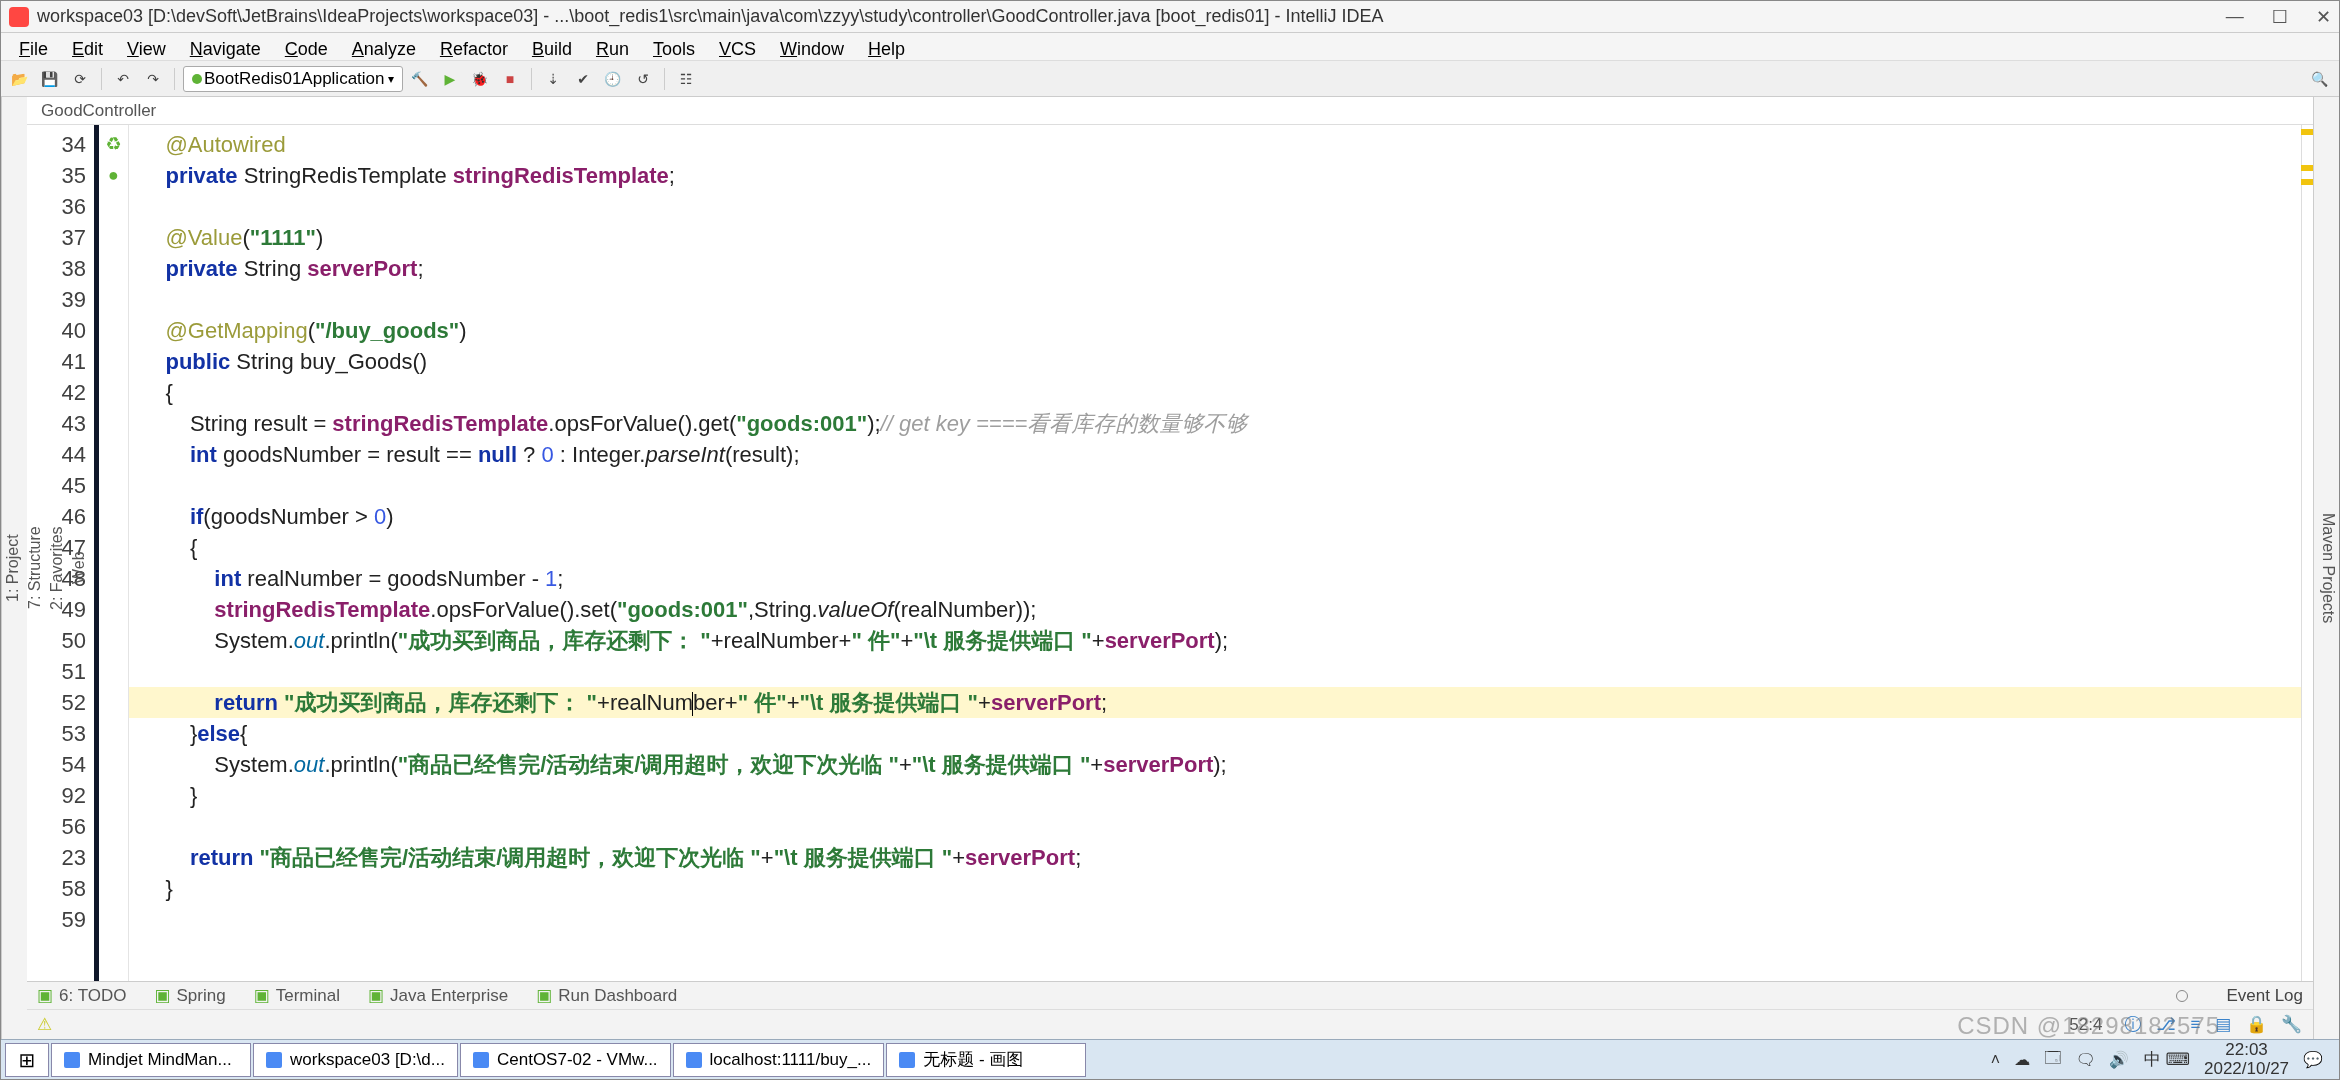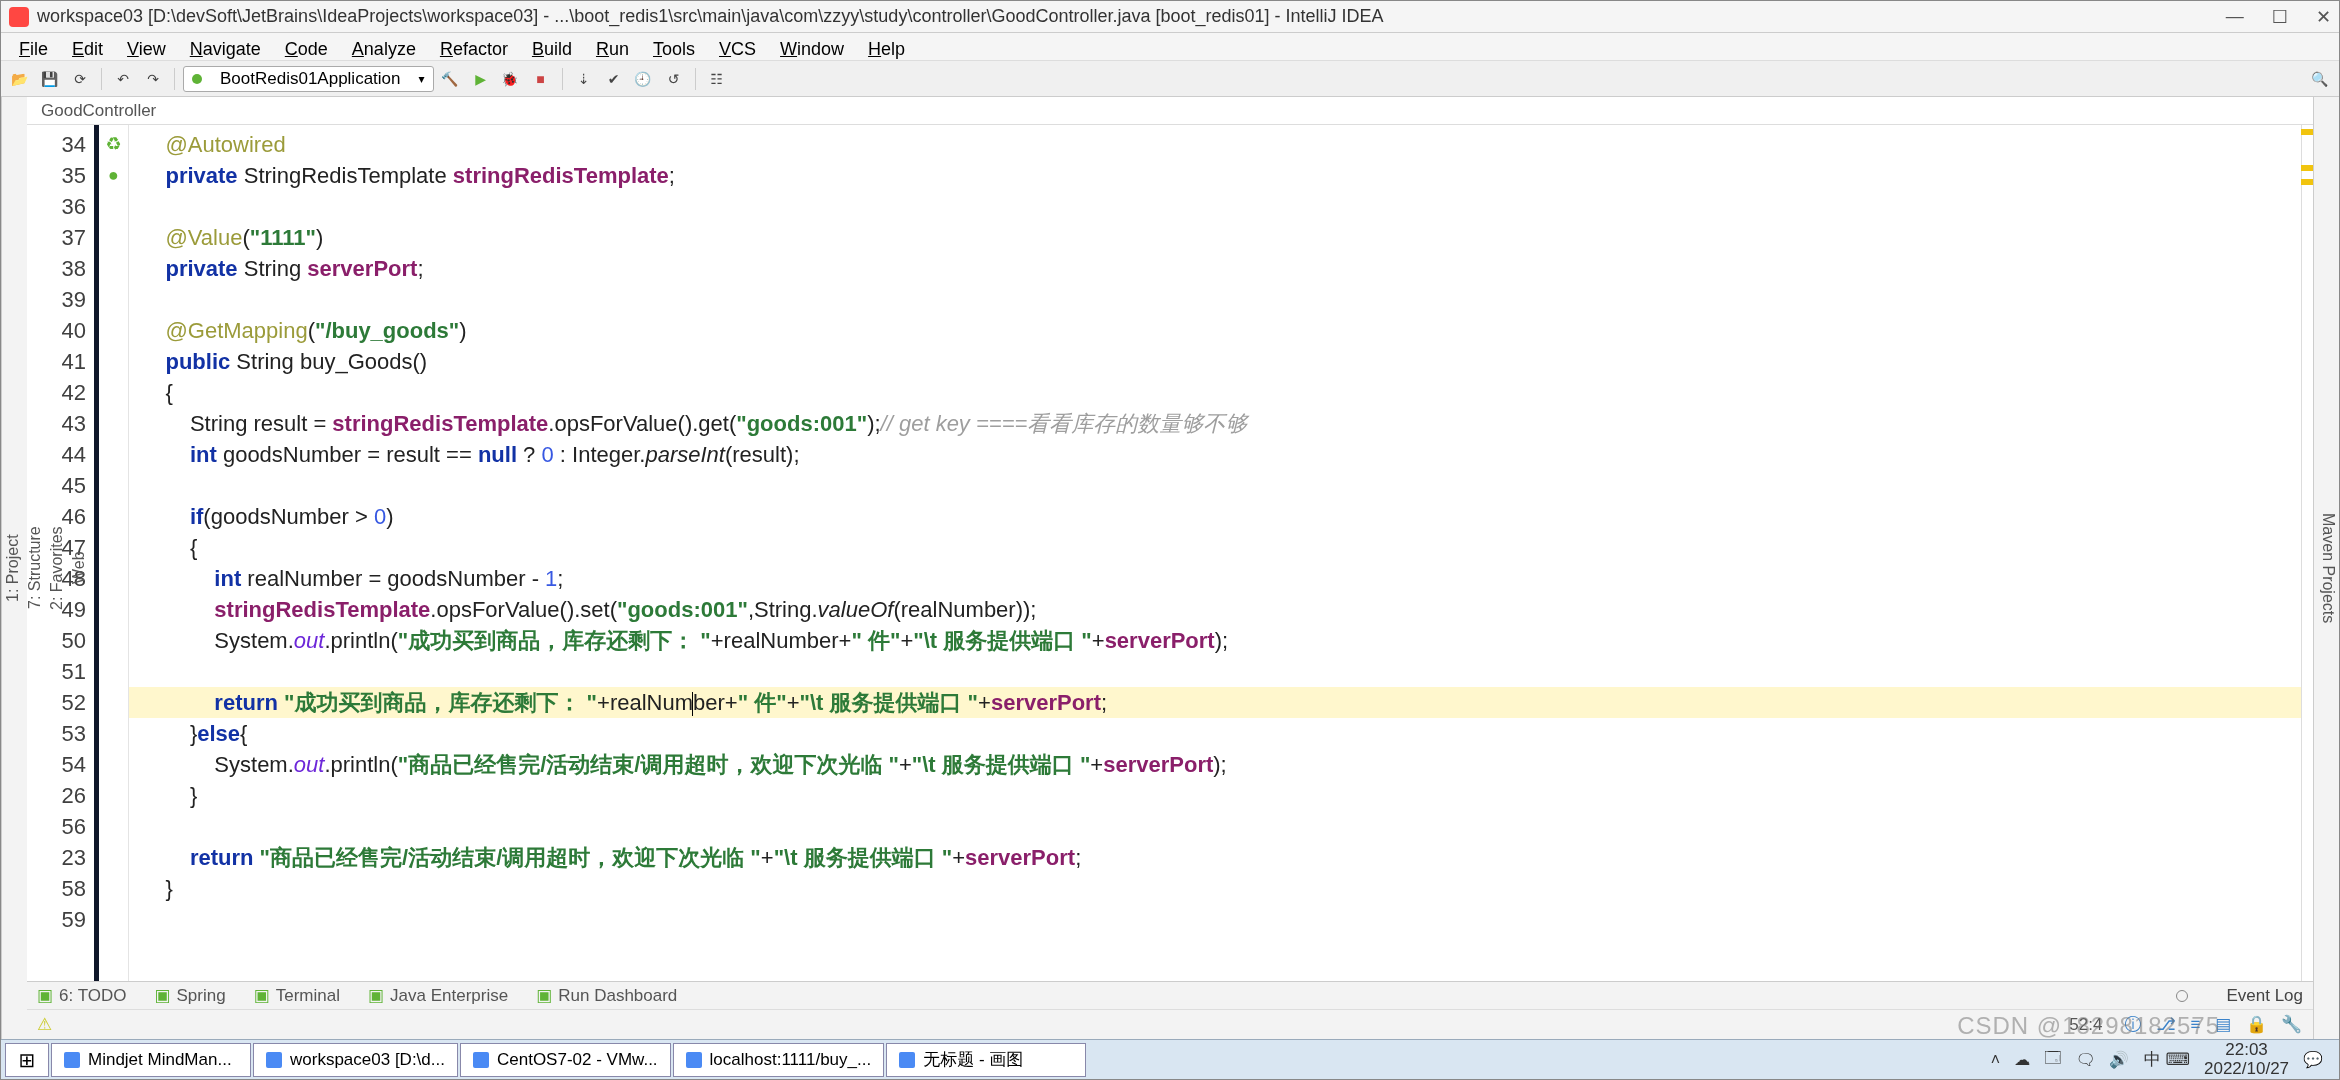--- a/index.html
+++ b/index.html
@@ -12,21 +12,21 @@
 .winbtns { display:flex; gap:28px; font-size:18px; color:#555;}
 .winbtns span { cursor:pointer; }
 
 .menubar { height: 28px; background: #f5f5f5; border-bottom:1px solid #ddd; display:flex; align-items:flex-end; padding:0 6px; font-size:18px; color:#000000; }
 .menubar span { padding:0 12px; cursor:pointer; }
 .menubar span u { text-decoration: underline; }
 
 .toolbar { height: 36px; background:#f0f0f0; border-bottom:1px solid #ccc; display:flex; align-items:center; padding:0 6px; gap:4px; }
 .tbtn { width:26px; height:26px; border:1px solid transparent; border-radius:3px; display:flex; align-items:center; justify-content:center; font-size:14px; color:#444; cursor:pointer;}
 .tsep{ width:1px; height:22px; background:#ccc; margin:0 4px;}
-.runconf{ border:1px solid #aaa; border-radius:3px; padding:2px 8px; font-size:17px; background:#fff; display:flex; align-items:center; gap:18px; min-width:220px;}
+.runconf{ border:1px solid #aaa; border-radius:3px; padding:2px 8px; font-size:17px; background:#fff; display:flex; align-items:center; gap:2px; min-width:220px;}
 .runconf .dot{width:10px;height:10px;background:#5fb336;border-radius:50%;}
 .runconf .arrow{margin-left:auto; font-size:12px;}
 .tool-spacer{flex:1;}
 
 .centerwrap{ flex:1; display:flex; min-height:0; }
 .leftgutter{ width:26px; background:#f3f3f3; border-right:1px solid #ccc; display:flex; flex-direction:column; align-items:center; font-size:16px; color:#555; writing-mode:vertical-rl; transform:rotate(180deg); }
 .leftgutter .lg-item{ padding:18px 2px; cursor:pointer; display:flex; align-items:center; gap:6px;}
 .rightgutter{ width:26px; background:#f3f3f3; border-left:1px solid #ccc; writing-mode:vertical-rl; font-size:16px; color:#555; display:flex; flex-direction:column; align-items:center;}
 .rightgutter .rg-item{padding:18px 2px;cursor:pointer;}
 
@@ -41,21 +41,21 @@
 .linenums{ width:72px; background:#fff; border-right:5px solid #0f172a; text-align:right; padding:4px 8px 4px 0; font-family:"JetBrains Mono","Consolas",monospace; font-size:22px; line-height:31px; color:#404040; user-select:none;}
 .iconcol{ width:30px; border-right:1px solid #e4e4e4; padding-top:4px; font-size:18px; text-align:center; line-height:31px; color:#5fb336;}
 .codebody{ flex:1; overflow:auto; padding:4px 0 4px 12px; font-family:"JetBrains Mono","Consolas",monospace; font-size:22px; line-height:31px; white-space:pre; color:#222; position:relative;}
 .hl-line{ position:absolute; left:0; right:0; height:31px; background:rgba(255,235,130,.4); z-index:0;}
 .codebody .row{position:relative; z-index:1;}
 
 .kw{ color:#1232a5; font-weight:bold; }
 .ann{ color:#9b9b3a; }
 .str{ color:#2d7a38; font-weight:bold; }
 .fld{ color:#8a1f6a; font-weight:bold;}
-.sfld{ color:#6d28d9; font-style:italic; }
+.sfld{ color:#0369a1; font-style:italic; }
 .cmt{ color:#9e9e9e; font-style:italic; }
 .stm{ color:#222; font-style:italic;}
 .num{ color:#3758e2; }
 
 .statusstrip{ height:28px; border-top:1px solid #ccc; background:#f3f3f3; display:flex; align-items:center; font-size:17px; color:#555; padding:0 10px; gap:28px;}
 .statusstrip .pill{display:flex;align-items:center;gap:6px;cursor:pointer;}
 .statusstrip .spacer{flex:1;}
 .statusstrip .eventlog{color:#444;gap:38px;}
 .eventdot{width:12px;height:12px;border:1px solid #888;border-radius:50%;}
 
@@ -165,21 +165,21 @@
             <div>45</div>
             <div>46</div>
             <div>47</div>
             <div>48</div>
             <div>49</div>
             <div>50</div>
             <div>51</div>
             <div>52</div>
             <div>53</div>
             <div>54</div>
-            <div>26</div>
+            <div>92</div>
             <div>56</div>
             <div>23</div>
             <div>58</div>
             <div>59</div>
           </div>
         <div class="iconcol" id="iconcol">
             <div></div>
             <div>♻</div>
             <div></div>
             <div></div>

